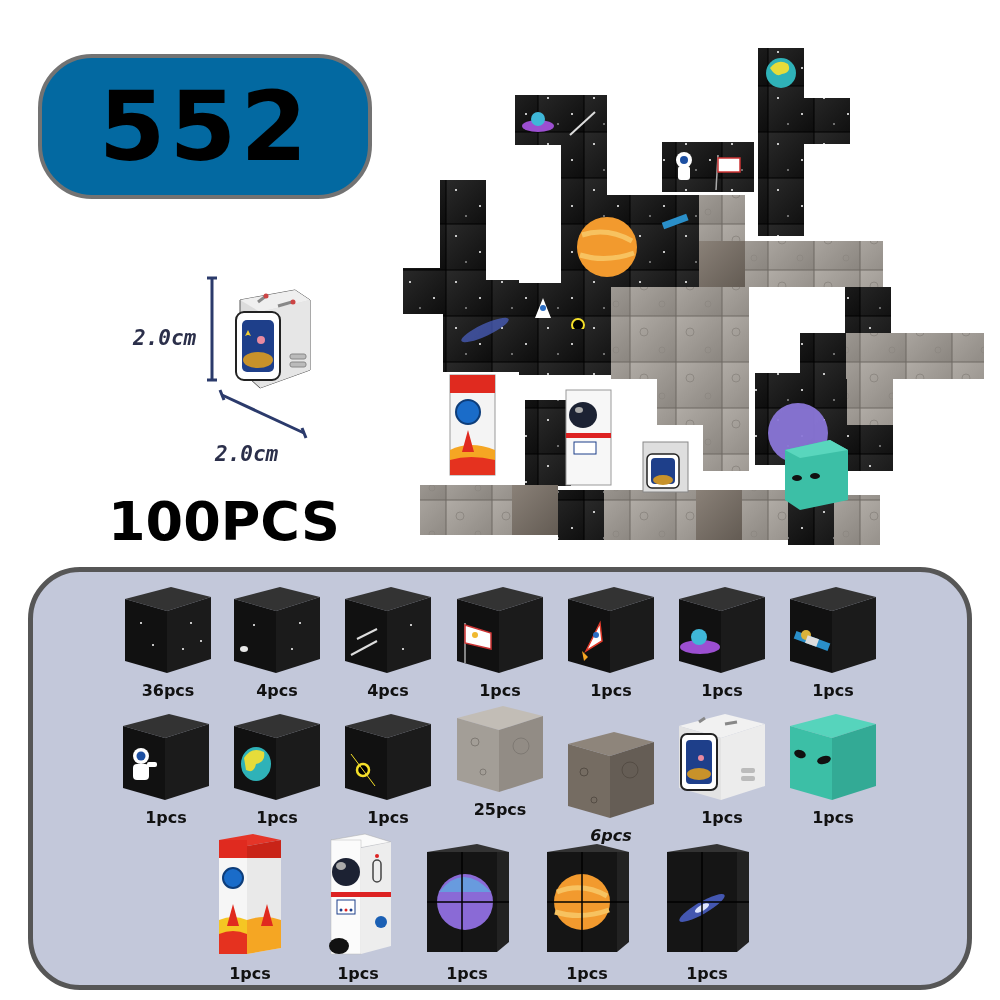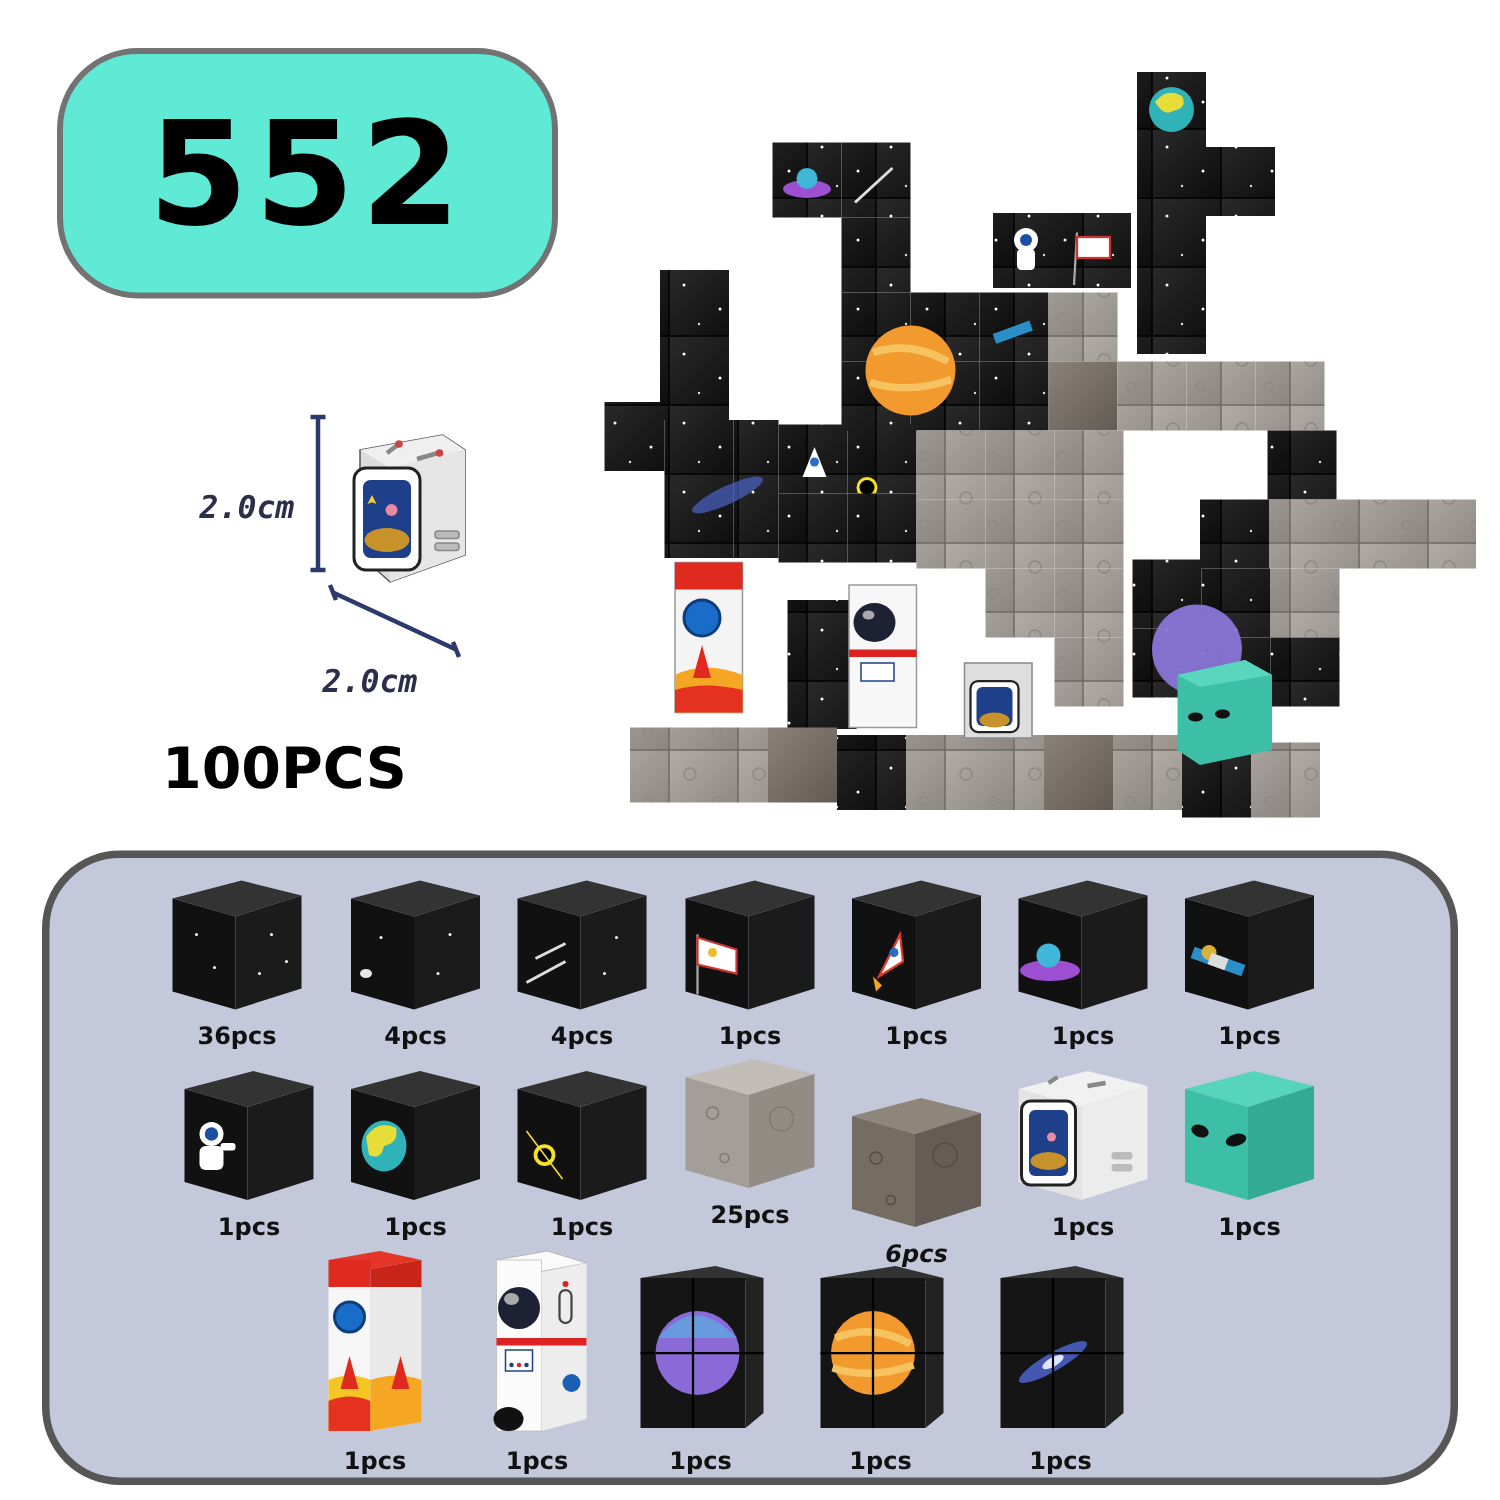--- a/index.html
+++ b/index.html
@@ -1,27 +1,27 @@
 <!DOCTYPE html>
 <html><head>
 <meta charset="utf-8">
 <style>
   * { box-sizing: border-box; margin: 0; padding: 0; }
   html, body { width: 1000px; height: 1000px; background: #ffffff; overflow: hidden; }
   body { position: relative; font-family: "Liberation Sans", "DejaVu Sans", sans-serif; }
 
   .count-badge {
-    position: absolute; left: 38px; top: 32px; width: 334px; height: 167px;
-    background: #5eead4; border: 4px solid #737373; border-radius: 54px;
+    position: absolute; left: 38px; top: 54px; width: 334px; height: 145px;
+    background: #0369a1; border: 4px solid #737373; border-radius: 54px;
     display: flex; align-items: center; justify-content: center;
   }
   .count-badge span { font-size: 96px; font-weight: bold; color: #000; letter-spacing: 4px; font-family: "DejaVu Sans", sans-serif; }
 
   .dim-label { position: absolute; font-family: "DejaVu Sans Mono", monospace; font-style: italic; font-weight: bold; font-size: 21px; color: #2b2f4a; margin-left: 40px; }
-  .total-pcs { position: absolute; left: 108px; top: 490px; font-family: "DejaVu Sans", sans-serif; font-weight: bold; font-size: 38px; color: #000; }
+  .total-pcs { position: absolute; left: 108px; top: 490px; font-family: "DejaVu Sans", sans-serif; font-weight: bold; font-size: 54px; color: #000; }
 
   .build { position: absolute; left: 400px; top: 40px; width: 595px; height: 510px; }
 
   .panel {
     position: absolute; left: 28px; top: 567px; width: 944px; height: 423px;
     background: #c3c8da; border: 5px solid #565656; border-radius: 52px;
   }
   .piece { position: absolute; width: 100px; text-align: center; }
   .piece svg { display: block; margin: 0 auto; }
   .piece .qty { display: block; font-family: "DejaVu Sans", sans-serif; font-weight: bold; font-size: 16px; color: #111; margin-top: 4px; }
@@ -215,21 +215,21 @@
   <g>
     <polygon points="385,410 430,400 448,410 448,460 400,470 385,460" fill="#3cbfa6"></polygon>
     <polygon points="385,410 430,400 448,410 400,418" fill="#59d6bd"></polygon>
     <ellipse cx="397" cy="438" rx="5" ry="3" fill="#111"></ellipse>
     <ellipse cx="415" cy="436" rx="5" ry="3" fill="#111"></ellipse>
   </g>
 </svg>
 
 <div class="panel"></div>
 
-<div class="piece" style="left:108px; top:583px;">
+<div class="piece" style="left:118px; top:583px;">
   <svg width="94" height="94" viewBox="0 0 94 94">
     <polygon points="4,16 50,4 90,14 46,28" fill="#333"></polygon>
     <polygon points="4,16 46,28 46,90 4,78" fill="#111"></polygon>
     <polygon points="46,28 90,14 90,76 46,90" fill="#1b1b1b"></polygon>
     <circle cx="20" cy="40" r="1" fill="#fff"></circle>
       <circle cx="32" cy="62" r="1" fill="#fff"></circle>
       <circle cx="70" cy="40" r="1" fill="#fff"></circle>
       <circle cx="62" cy="66" r="1" fill="#fff"></circle>
       <circle cx="80" cy="58" r="1" fill="#fff"></circle>
   </svg>

